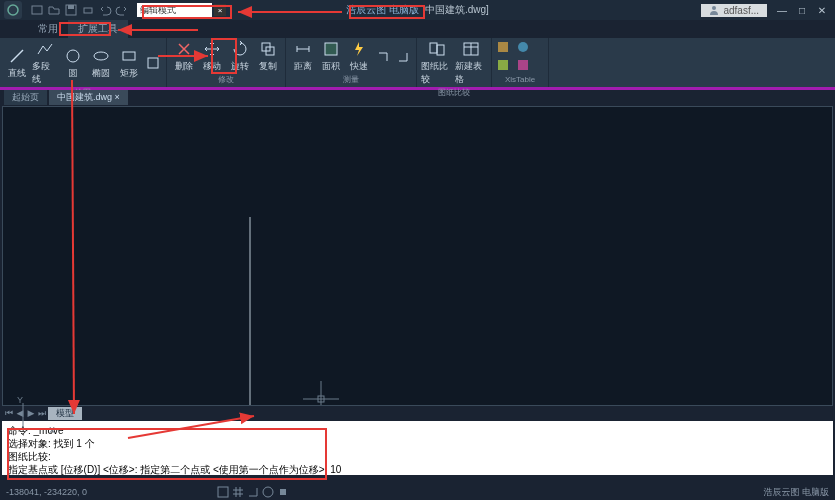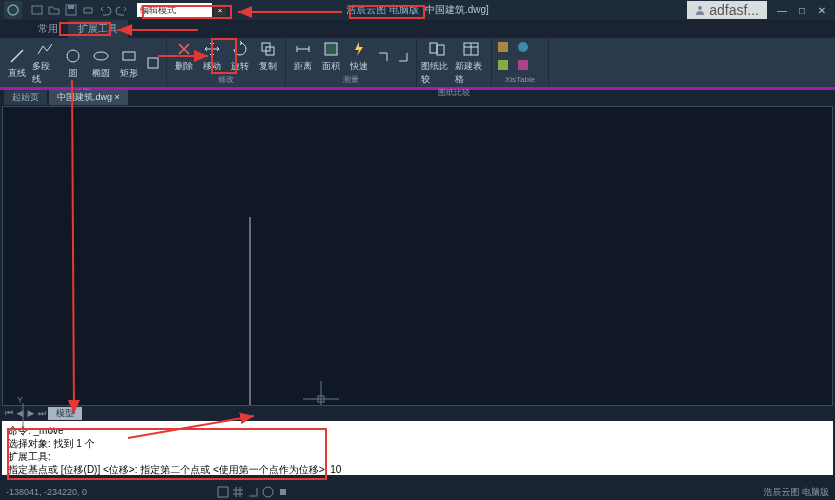--- a/index.html
+++ b/index.html
@@ -6,21 +6,21 @@
 body{background:#1a2332;width:835px;height:500px;overflow:hidden;position:relative;color:#b8c5d0}
 .titlebar{height:20px;background:#1e2b3a;display:flex;align-items:center;padding:0 4px;font-size:10px}
 .logo{width:18px;height:18px;background:#2a3a4a;border-radius:3px;display:flex;align-items:center;justify-content:center;margin-right:8px}
 .qat{display:flex;gap:3px;align-items:center}
 .qat-btn{width:14px;height:14px;opacity:.7}
 .searchbox{background:#fff;height:14px;width:75px;margin-left:8px;padding:0 3px;font-size:9px;color:#333;display:flex;align-items:center}
 .search-close{width:12px;height:12px;background:#333;margin-left:2px;color:#fff;display:flex;align-items:center;justify-content:center;font-size:8px}
 .title-center{position:absolute;left:50%;transform:translateX(-50%);display:flex;align-items:center;gap:6px;font-size:10px}
 .title-badge{color:#8bb4d8}
 .title-right{margin-left:auto;display:flex;align-items:center;gap:6px}
-.user-box{background:#d8dde0;color:#555;padding:1px 8px;font-size:14px;display:flex;align-items:center;gap:4px}
+.user-box{background:#d8dde0;color:#555;padding:1px 8px;font-size:10px;display:flex;align-items:center;gap:4px}
 .win-btns{display:flex;gap:2px}
 .win-btn{width:18px;height:14px;display:flex;align-items:center;justify-content:center;font-size:10px}
 .tabbar{height:18px;background:#1a2332;display:flex;align-items:flex-end;padding-left:28px;font-size:10px}
 .tab{padding:2px 10px;color:#9ab}
 .tab.active{background:#2a3a4a}
 .ribbon{height:52px;background:#2a3a4a;display:flex;border-bottom:3px solid #a21caf}
 .ribbon-group{display:flex;flex-direction:column;border-right:1px solid #1e2b3a;padding:2px 4px}
 .ribbon-btns{display:flex;gap:2px;flex:1}
 .ribbon-btn{display:flex;flex-direction:column;align-items:center;justify-content:center;width:26px;font-size:9px;color:#c8d4df;gap:2px}
 .ribbon-btn.small{width:18px;font-size:8px}
@@ -308,21 +308,21 @@
   <span class="nav-btn">⏮</span>
   <span class="nav-btn">◀</span>
   <span class="nav-btn">▶</span>
   <span class="nav-btn">⏭</span>
   <div class="layout-tab">模型</div>
 </div>
 
 <div class="cmdline">
   <div>命令: _move</div>
   <div>选择对象: 找到 1 个</div>
-  <div>扩展工具:</div>
+  <div>图纸比较:</div>
   <div>指定基点或 [位移(D)] &lt;位移&gt;:   指定第二个点或 &lt;使用第一个点作为位移&gt;: 10</div>
 </div>
 
 <div class="statusbar">
   <span>-138041, -234220, 0</span>
   <div class="status-icons">
     <svg width="12" height="12">
         <rect x="1" y="1" width="10" height="10" fill="none" stroke="#789"></rect>
       </svg>
     <svg width="12" height="12">

